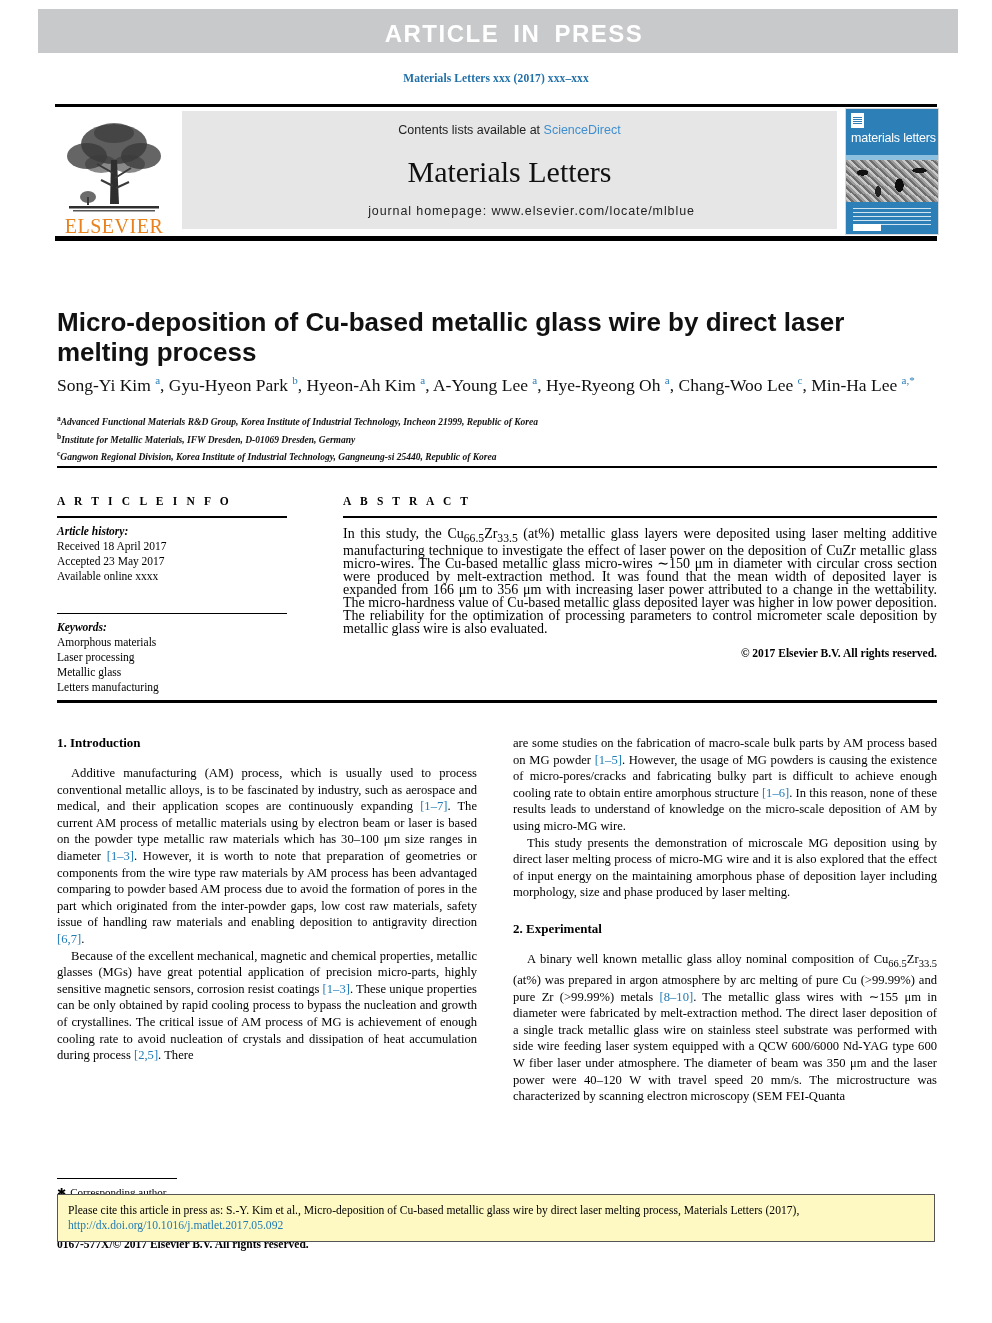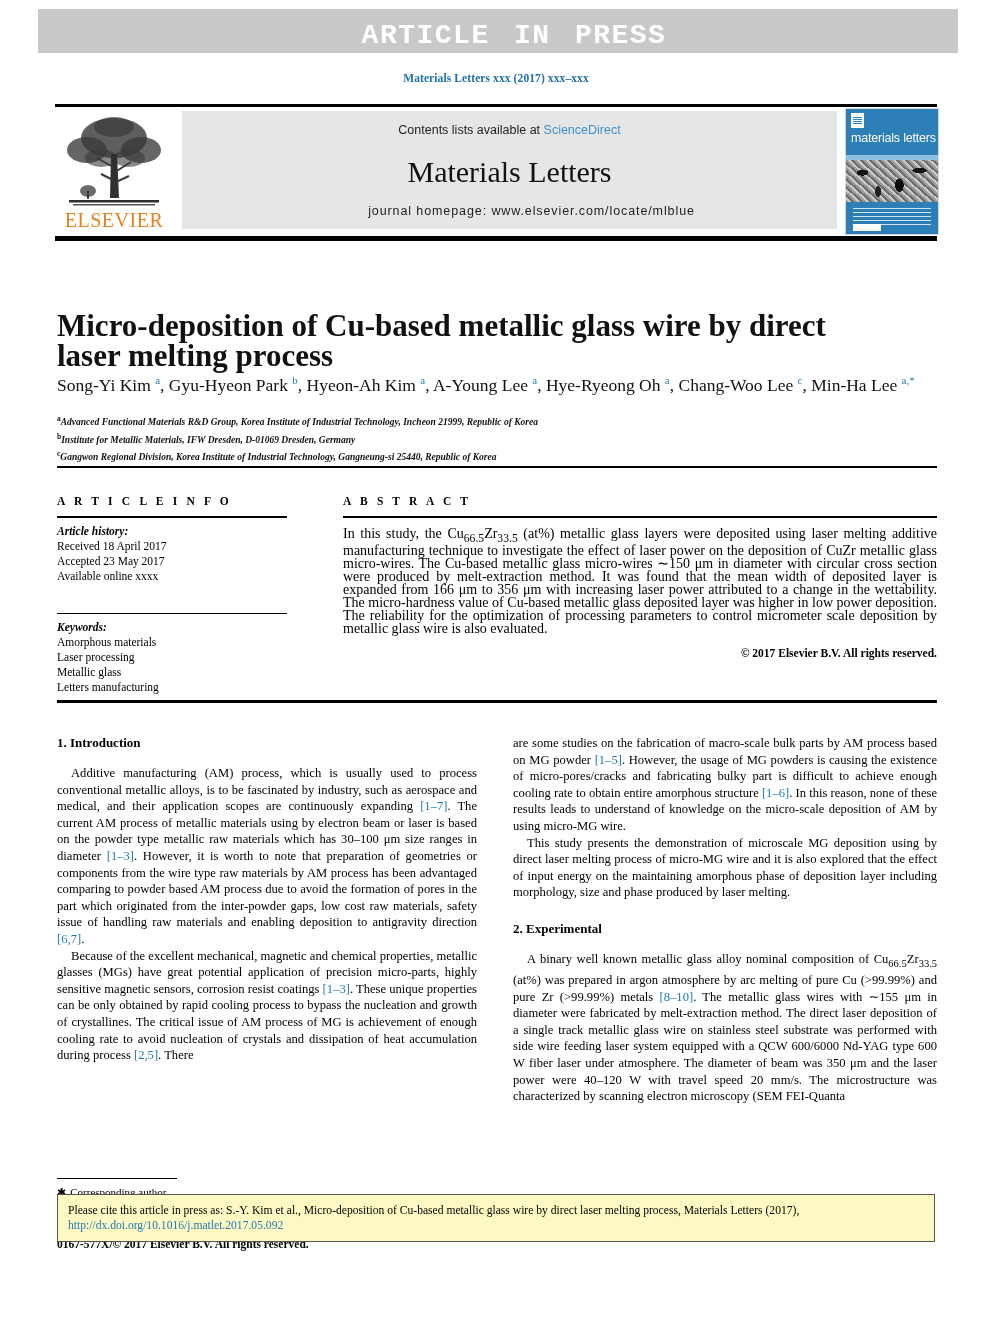--- a/index.html
+++ b/index.html
@@ -24,23 +24,23 @@
     width: 920px;
     height: 44px;
     background: #c8c9cb;
   }
   .aip-text {
     position: absolute;
     left: 0;
     right: 0;
     top: 11px;
     text-align: center;
-    font-family: Liberation Mono, monospace;
-    font-weight: bold;
-    font-size: 28px;
+    font-family: Liberation Sans, sans-serif;
+    font-weight: bold;
+    font-size: 24px;
     letter-spacing: 1.5px;
     color: #ffffff;
     word-spacing: 6px;
     margin-left: 32px;
   }
 
   
   .running-head {
     position: absolute;
     left: 0;
@@ -76,21 +76,21 @@
     right: 55px;
     top: 236px;
     height: 5px;
     background: #000;
   }
 
   
   .elsevier-logo {
     position: absolute;
     left: 0;
-    top: 4px;
+    top: 10px;
     width: 118px;
     height: 120px;
   }
   .tree-svg { position: absolute; left: 6px; top: 0; }
   .elsevier-word {
     position: absolute;
     left: 0;
     bottom: 0;
     width: 118px;
     text-align: center;
@@ -217,22 +217,22 @@
     height: 7px;
     background: #ffffff;
   }
 
   
   .paper-title {
     position: absolute;
     left: 57px;
     top: 290px;
     width: 820px;
-    font-family: Liberation Serif, serif;
-    font-size: 31px;
+    font-family: Liberation Sans, sans-serif;
+    font-size: 26px;
     line-height: 30px;
     color: #111;
   }
   .authors {
     position: absolute;
     left: 57px;
     top: 368px;
     width: 880px;
     font-family: "Liberation Serif", serif;
     font-size: 17.5px;

